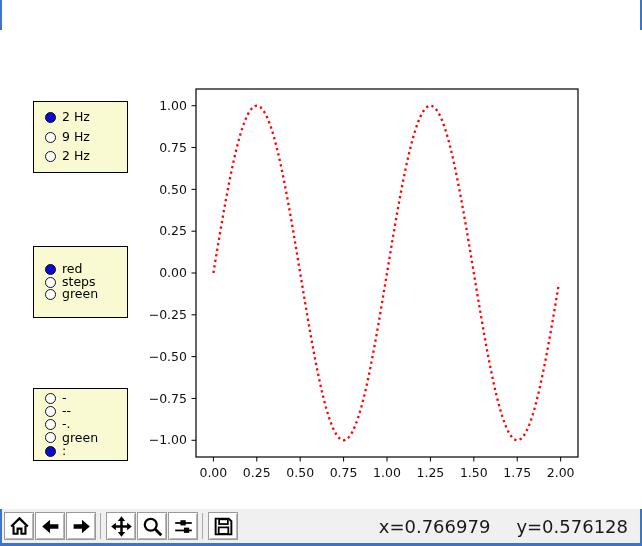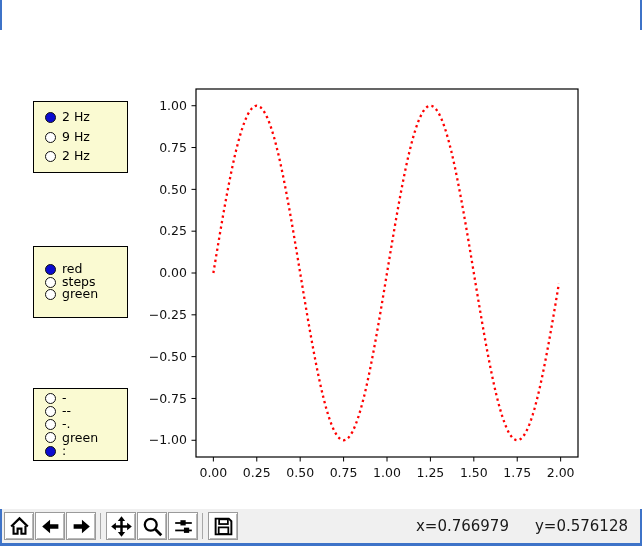--- a/index.html
+++ b/index.html
@@ -30,21 +30,21 @@
   .radio-label{font-size:12.5px;color:#000;margin-left:6px;white-space:nowrap;}
   
   .toolbar{position:absolute;left:0;top:509px;width:642px;height:34px;background:#f0f0f0;
            display:flex;align-items:center;box-shadow:inset 2px 0 0 #3e73c8, inset -2px 0 0 #3e73c8;}
   .tbtn{width:30px;height:28px;margin-left:1px;background:#ffffff;border:1px solid #9a9a9a;
         box-sizing:border-box;display:flex;align-items:center;justify-content:center;
         box-shadow: inset 1px 1px 0 #ffffff, inset -1px -1px 0 #b8b8b8;padding:0;}
   .tbtn:first-child{margin-left:4px;}
   .tsep{width:1px;height:26px;background:#a8a8a8;margin:0 4px;}
   .coords{position:absolute;right:14px;top:0;height:34px;display:flex;align-items:center;
-          gap:26px;font-size:15px;color:#1a1a1a;}
+          gap:26px;font-size:18px;color:#1a1a1a;}
   svg{display:block;}
 </style>
 </head>
 <body>
 
 <div class="window">
 
 
   <div class="canvas">
     <svg id="plot" class="plot-svg" width="642" height="479">

